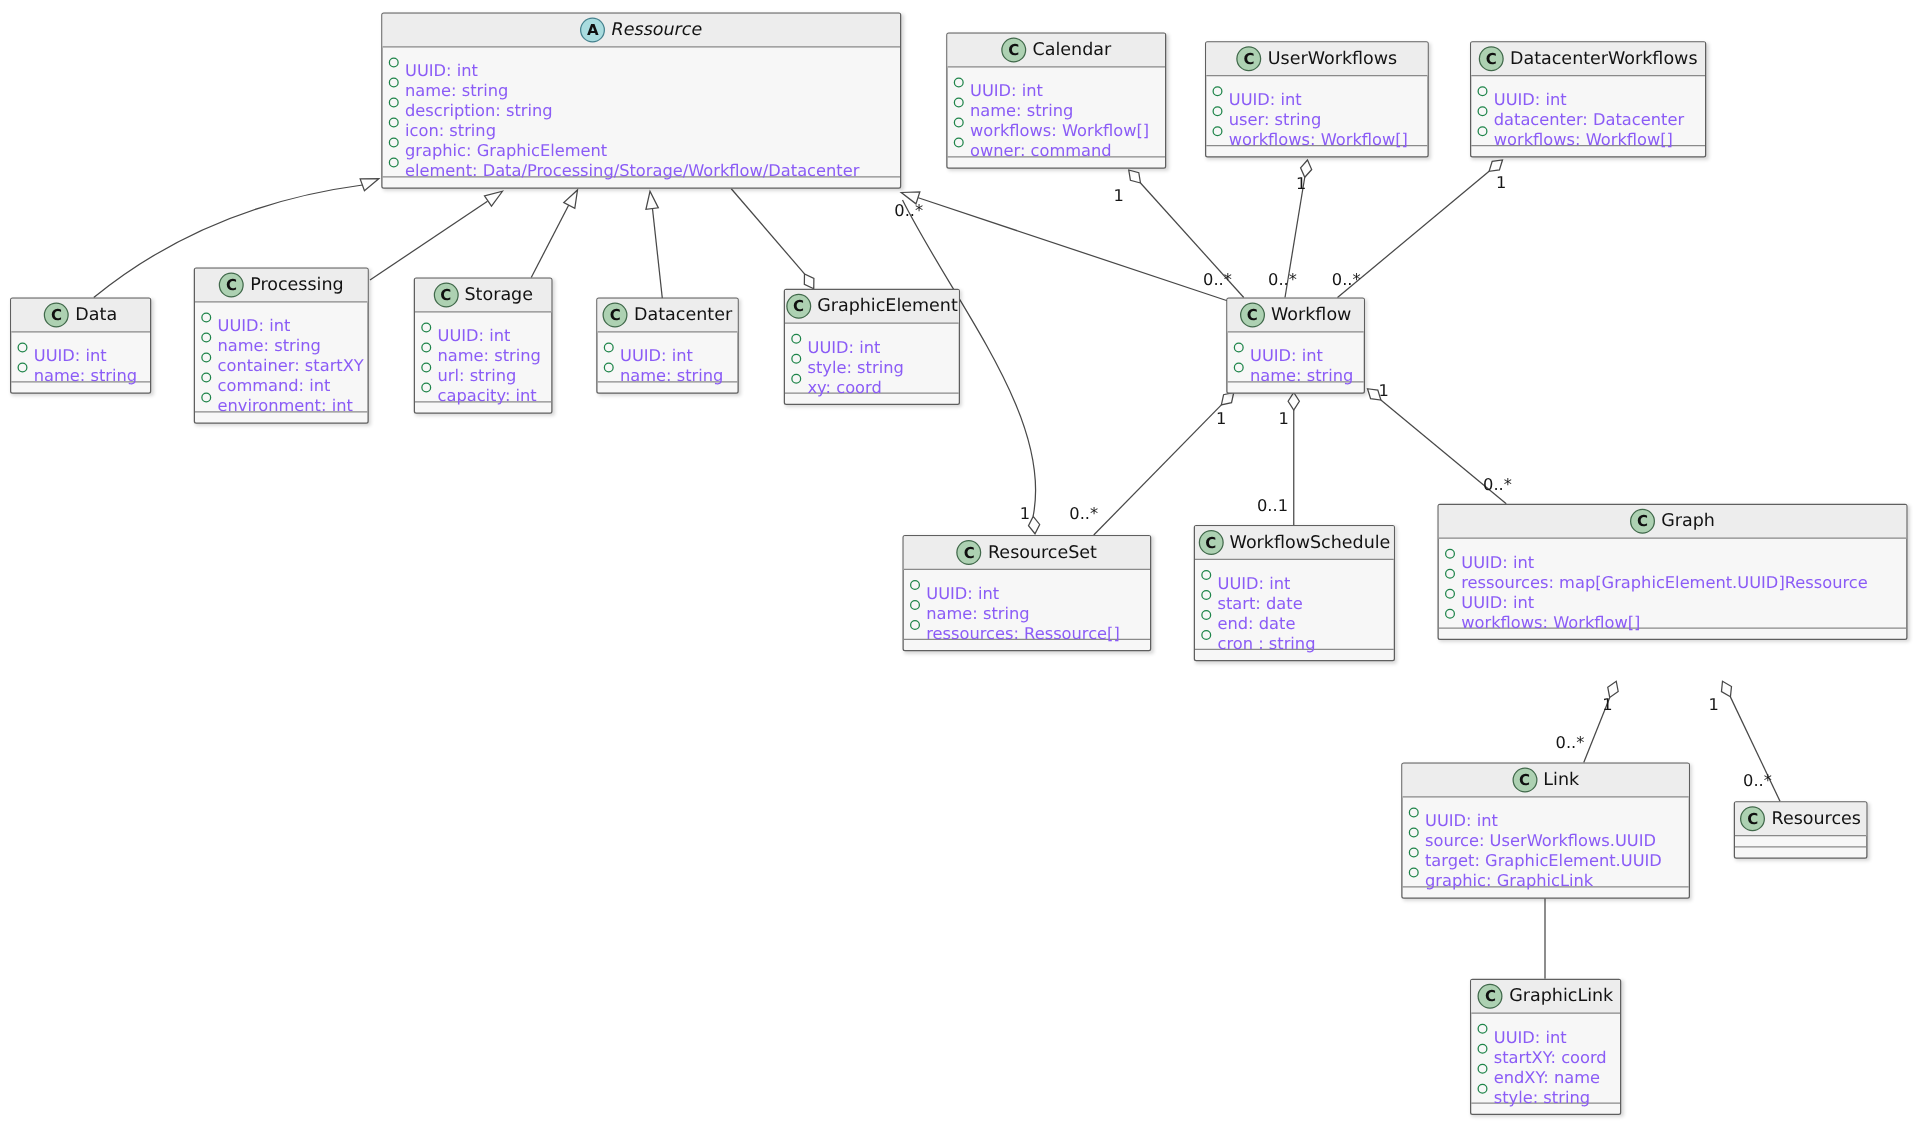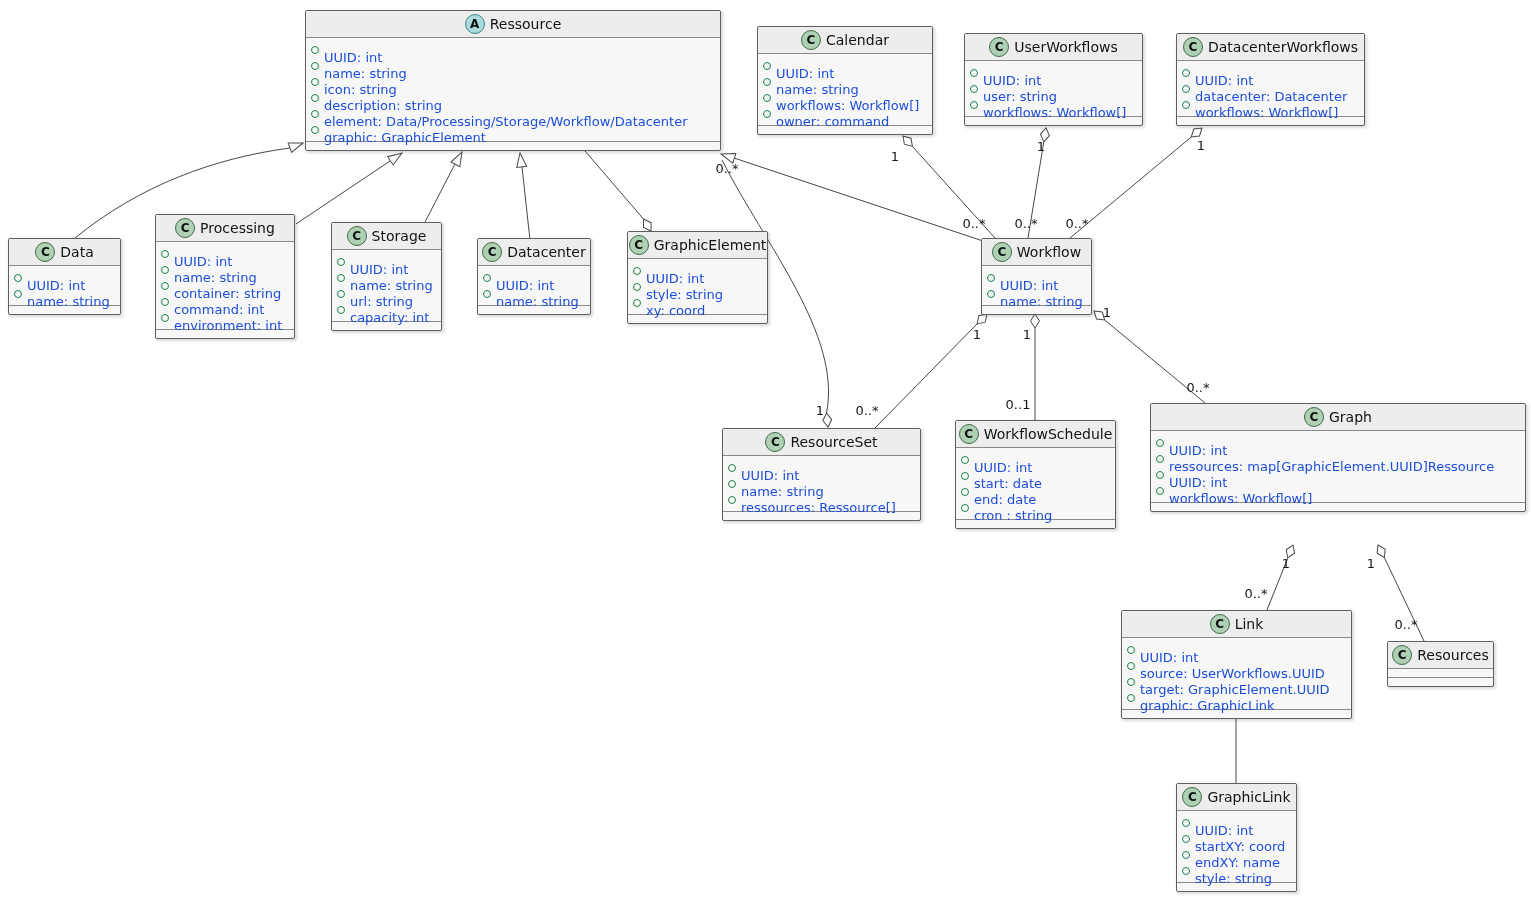--- a/index.html
+++ b/index.html
@@ -9,26 +9,26 @@
              border-radius:2px;box-sizing:border-box;
              box-shadow:1.5px 1.5px 3px rgba(0,0,0,0.15);}
   .hdr{height:26px;background:#EDEDED;border-bottom:1px solid #8A8A8A;
        display:flex;align-items:center;justify-content:center;gap:5px;
        padding:0 4px;overflow:hidden;}
   .circ{width:18px;height:18px;border-radius:50%;background:#ADD1B2;
         border:1px solid #41694B;display:flex;align-items:center;justify-content:center;
         font-size:12px;font-weight:bold;color:#101010;flex:0 0 auto;line-height:1;}
   .circ.abstract{background:#A9DCDF;border-color:#46828E;}
   .cname{font-size:14px;color:#121212;white-space:nowrap;}
-  .cname.italic{}
+  .cname.italic{font-style:italic;}
   .attrs{padding:4px 6px 3px 5px;}
   .attr{display:flex;align-items:center;gap:5px;height:16px;white-space:nowrap;}
   .vis{width:6px;height:6px;border-radius:50%;border:1px solid #1E8449;
        background:transparent;flex:0 0 auto;}
-  .txt{font-size:13px;color:#1d4ed8;margin-top:15px;}
+  .txt{font-size:13px;color:#8b5cf6;margin-top:15px;}
   .methods{height:8px;border-top:1px solid #8A8A8A;}
   .sec{height:8px;border-top:1px solid #8A8A8A;}
   #edges{position:absolute;left:0;top:0;pointer-events:none;}
   #edges .ln{stroke:#484848;stroke-width:1;fill:none;}
   #edges .tri{fill:#FDFDFD;stroke:#484848;stroke-width:1;}
   #edges .dia{fill:#FDFDFD;stroke:#484848;stroke-width:1;}
   #edges text{font-family:"DejaVu Sans",sans-serif;font-size:13px;fill:#161616;}
 </style>
 </head>
 <body>
@@ -104,34 +104,34 @@
       <div class="attr">
           <span class="vis"></span>
           <span class="txt">UUID: int</span>
         </div>
       <div class="attr">
           <span class="vis"></span>
           <span class="txt">name: string</span>
         </div>
       <div class="attr">
           <span class="vis"></span>
+          <span class="txt">description: string</span>
+        </div>
+      <div class="attr">
+          <span class="vis"></span>
           <span class="txt">icon: string</span>
         </div>
       <div class="attr">
           <span class="vis"></span>
-          <span class="txt">description: string</span>
+          <span class="txt">graphic: GraphicElement</span>
         </div>
       <div class="attr">
           <span class="vis"></span>
           <span class="txt">element: Data/Processing/Storage/Workflow/Datacenter</span>
         </div>
-      <div class="attr">
-          <span class="vis"></span>
-          <span class="txt">graphic: GraphicElement</span>
-        </div>
     </div>
     <div class="methods"></div>
   </div>
 
   <div class="uml-class" style="left:757px;top:26px;width:176px">
     <div class="hdr">
       <span class="circ">C</span>
       <span class="cname">Calendar</span>
     </div>
     <div class="attrs">
@@ -226,21 +226,21 @@
       <div class="attr">
           <span class="vis"></span>
           <span class="txt">UUID: int</span>
         </div>
       <div class="attr">
           <span class="vis"></span>
           <span class="txt">name: string</span>
         </div>
       <div class="attr">
           <span class="vis"></span>
-          <span class="txt">container: string</span>
+          <span class="txt">container: startXY</span>
         </div>
       <div class="attr">
           <span class="vis"></span>
           <span class="txt">command: int</span>
         </div>
       <div class="attr">
           <span class="vis"></span>
           <span class="txt">environment: int</span>
         </div>
     </div>

